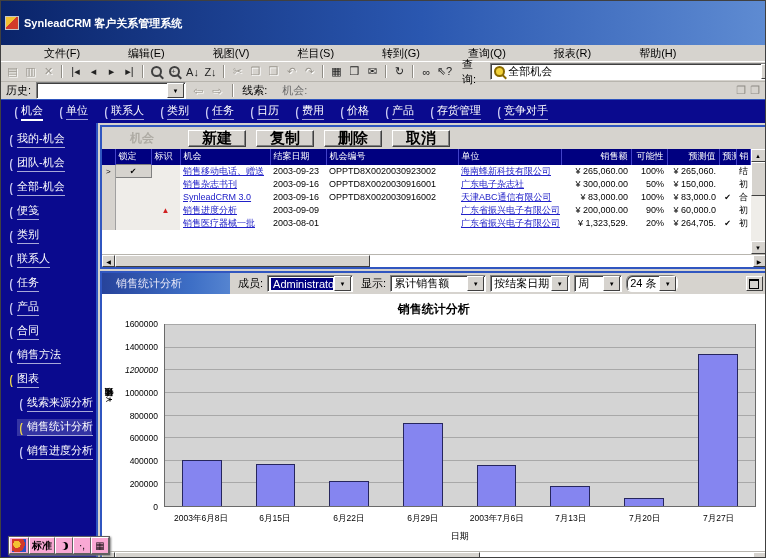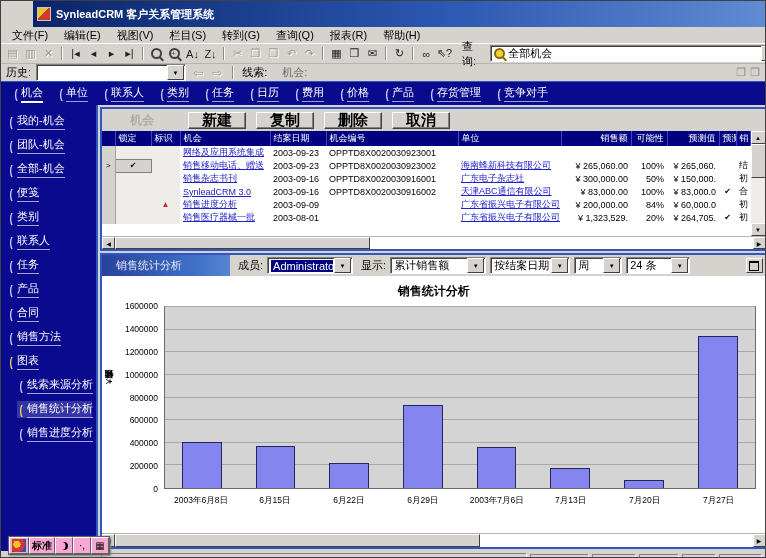--- a/index.html
+++ b/index.html
@@ -1,26 +1,26 @@
 <!DOCTYPE html>
 <html><head>
 <meta charset="utf-8">
 <style>
   html,body{margin:0;padding:0;}
   .app{width:766px;height:558px;position:relative;background:#D6D3CE;
        font-family:"Liberation Sans","DejaVu Sans",sans-serif;overflow:hidden;
        border:1px solid #404040;box-sizing:border-box;}
   
   .titlebar{height:18px;background:linear-gradient(90deg,#0A246A,#2A57B0 55%,#5E8BD2);
-            display:flex;align-items:center;color:#fff;font-weight:bold;font-size:11px;padding:4px 4px;gap:5px;margin-left:32px;}
+            display:flex;align-items:center;color:#fff;font-weight:bold;font-size:11px;padding:13px 4px;gap:5px;}
   .app-icon{width:12px;height:12px;border:1px solid #c8c8c8;
             background:linear-gradient(135deg,#F2C233 0 45%,#D23A2A 45% 100%);}
   
   .menubar{height:16px;display:flex;align-items:center;font-size:11px;padding:0 3px;background:#D6D3CE;border-bottom:1px solid #fff;}
-  .menu-item{padding:1px 8px;color:#000;}
+  .menu-item{padding:1px 8px;color:#000;margin-left:32px;}
   
   .toolbar{height:19px;display:flex;align-items:center;font-size:11px;gap:1px;padding:0 3px;background:#D6D3CE;border-bottom:1px solid #b8b5ae;}
   .tb-btn{min-width:17px;height:16px;display:inline-flex;align-items:center;justify-content:center;color:#222;}
   .tb-btn.dim{color:#9a968e;text-shadow:1px 1px 0 #ffffff;}
   .tb-sep{width:1px;height:13px;background:#8f8c85;border-right:1px solid #fff;margin:0 3px;display:inline-block;}
   .mag{width:7px;height:7px;border:2px solid #404040;border-radius:50%;position:relative;display:inline-block;}
   .mag:after{content:"";position:absolute;width:5px;height:2px;background:#404040;transform:rotate(45deg);right:-4px;bottom:-3px;}
   .mag.plus:before{content:"+";position:absolute;font-size:8px;line-height:7px;left:0;top:0;color:#404040;}
   .mag.gold{border-color:#8a6a00;background:#F2D23A;}
   .mag.gold:after{background:#8a6a00;}
@@ -74,21 +74,21 @@
   .v-track{flex:1;}
   .hscroll{height:12px;display:flex;background:#fff;border-top:1px solid #b8b5ae;flex-shrink:0;}
   .h-thumb{background:#D6D3CE;border:1px solid;border-color:#FFF #404040 #404040 #FFF;box-sizing:border-box;}
   .h-track{flex:1;background:#fff;}
   .g-thumb{width:255px;}
   
   .chart-panel{flex:1;border:2px solid #3056C0;background:#fff;display:flex;flex-direction:column;box-sizing:border-box;}
   .chart-controls{height:21px;background:#D6D3CE;display:flex;align-items:center;gap:4px;padding-right:3px;flex-shrink:0;font-size:11px;}
   .cc-title{width:128px;height:100%;background:linear-gradient(90deg,#27439B,#3E6FC6 70%,#5584D0);color:#E8E8F8;display:flex;align-items:center;padding-left:14px;box-sizing:border-box;flex-shrink:0;}
   .cc-label{margin-left:4px;}
-  .m-combo{width:86px;}.d-combo{width:96px;}.b-combo{width:80px;}.p-combo{width:48px;}.n-combo{width:64px;}
+  .m-combo{width:86px;}.d-combo{width:96px;}.b-combo{width:80px;}.p-combo{width:48px;}.n-combo{width:52px;border-radius:6px;}
   .val-sel{background:#000080;color:#fff;padding:0 2px;}
   .maxbtn{margin-left:auto;width:17px;height:15px;background:#D6D3CE;border:1px solid;border-color:#FFF #404040 #404040 #FFF;display:flex;align-items:center;justify-content:center;box-sizing:border-box;}
   .maxglyph{width:8px;height:7px;border:1px solid #000;border-top-width:2px;}
   .chart-body{flex:1;position:relative;background:#fff;}
   .chart-title{position:absolute;top:7px;left:0;right:0;text-align:center;font-weight:bold;font-size:12px;color:#000;}
   .axis-layer{position:absolute;left:0;right:10px;top:30px;bottom:44px;pointer-events:none;}
   .ytick{position:absolute;left:8px;width:48px;text-align:right;font-size:8.5px;color:#000;transform:translateY(50%);}
   .ylabel{position:absolute;left:1px;top:40%;writing-mode:vertical-rl;transform:rotate(180deg);font-size:9px;color:#000;}
   .plot{position:absolute;left:62px;right:10px;top:30px;bottom:44px;background:#D4D4D4;border:1px solid #6a6a6a;display:flex;align-items:flex-end;}
   .gridline{position:absolute;left:0;right:0;height:1px;background:#A8A8A8;}
@@ -339,34 +339,20 @@
                     <th>机会编号</th>
                     <th>单位</th>
                     <th class="num">销售额</th>
                     <th class="num">可能性</th>
                     <th class="num">预测值</th>
                     <th>预测</th>
                     <th>销</th>
                   </tr>
                 </thead>
               <tbody id="gridbody">
-                  <tr class="row">
-                    <td class="c-sel"></td>
-                    <td class="c-lock"></td>
-                    <td class="c-flag"></td>
-                    <td class="c-name"><a class="link">网络及应用系统集成</a></td>
-                    <td class="c-date">2003-09-23</td>
-                    <td class="c-code">OPPTD8X0020030923001</td>
-                    <td class="c-unit"></td>
-                    <td class="c-amt"></td>
-                    <td class="c-prob"></td>
-                    <td class="c-fore"></td>
-                    <td class="c-pred"></td>
-                    <td class="c-stage"></td>
-                  </tr>
                   <tr class="row selected">
                     <td class="c-sel">&gt;</td>
                     <td class="c-lock">✔</td>
                     <td class="c-flag"></td>
                     <td class="c-name"><a class="link">销售移动电话、赠送</a></td>
                     <td class="c-date">2003-09-23</td>
                     <td class="c-code">OPPTD8X0020030923002</td>
                     <td class="c-unit"><a class="link">海南蜂新科技有限公司</a></td>
                     <td class="c-amt">¥ 265,060.00</td>
                     <td class="c-prob">100%</td>
@@ -404,21 +390,21 @@
                   </tr>
                   <tr class="row">
                     <td class="c-sel"></td>
                     <td class="c-lock"></td>
                     <td class="c-flag"><span class="flag">▲</span></td>
                     <td class="c-name"><a class="link">销售进度分析</a></td>
                     <td class="c-date">2003-09-09</td>
                     <td class="c-code"></td>
                     <td class="c-unit"><a class="link">广东省振兴电子有限公司</a></td>
                     <td class="c-amt">¥ 200,000.00</td>
-                    <td class="c-prob">84%</td>
+                    <td class="c-prob">90%</td>
                     <td class="c-fore">¥ 60,000.0</td>
                     <td class="c-pred"></td>
                     <td class="c-stage">初</td>
                   </tr>
                   <tr class="row">
                     <td class="c-sel"></td>
                     <td class="c-lock"></td>
                     <td class="c-flag"></td>
                     <td class="c-name"><a class="link">销售医疗器械一批</a></td>
                     <td class="c-date">2003-08-01</td>
@@ -482,21 +468,21 @@
         <div class="chart-body">
           <div class="chart-title">销售统计分析</div>
           <div class="ylabel">累计销售额 ¥</div>
           <div class="axis-layer" id="yticks">
               <span class="ytick" style="bottom: calc(0%);">0</span>
               <span class="ytick" style="bottom: calc(12.5%);">200000</span>
               <span class="ytick" style="bottom: calc(25%);">400000</span>
               <span class="ytick" style="bottom: calc(37.5%);">600000</span>
               <span class="ytick" style="bottom: calc(50%);">800000</span>
               <span class="ytick" style="bottom: calc(62.5%);">1000000</span>
-              <span class="ytick" style="bottom: calc(75%);">1200000</span>
+              <span class="ytick" style="bottom: calc(75%); font-style: italic;">1200000</span>
               <span class="ytick" style="bottom: calc(87.5%);">1400000</span>
               <span class="ytick" style="bottom: calc(100%);">1600000</span>
             </div>
           <div class="plot" id="plot">
           <div class="gridline" style="bottom: 12.5%;"></div>
               <div class="gridline" style="bottom: 25%;"></div>
               <div class="gridline" style="bottom: 37.5%;"></div>
               <div class="gridline" style="bottom: 50%;"></div>
               <div class="gridline" style="bottom: 62.5%;"></div>
               <div class="gridline" style="bottom: 75%;"></div>
@@ -530,20 +516,21 @@
           <div class="xlabels" id="xlabels">
               <span>2003年6月8日</span>
               <span>6月15日</span>
               <span>6月22日</span>
               <span>6月29日</span>
               <span>2003年7月6日</span>
               <span>7月13日</span>
               <span>7月20日</span>
               <span>7月27日</span>
             </div>
+          <div class="xaxis-title">日期</div>
         </div>
         <div class="hscroll" style="height:13px;">
           <span class="sb-btn" style="width:13px;height:100%;">◀</span>
           <span class="h-thumb c-thumb"></span>
           <span class="h-track"></span>
           <span class="sb-btn" style="width:13px;height:100%;">▶</span>
         </div>
       </div>
 
     </div>

